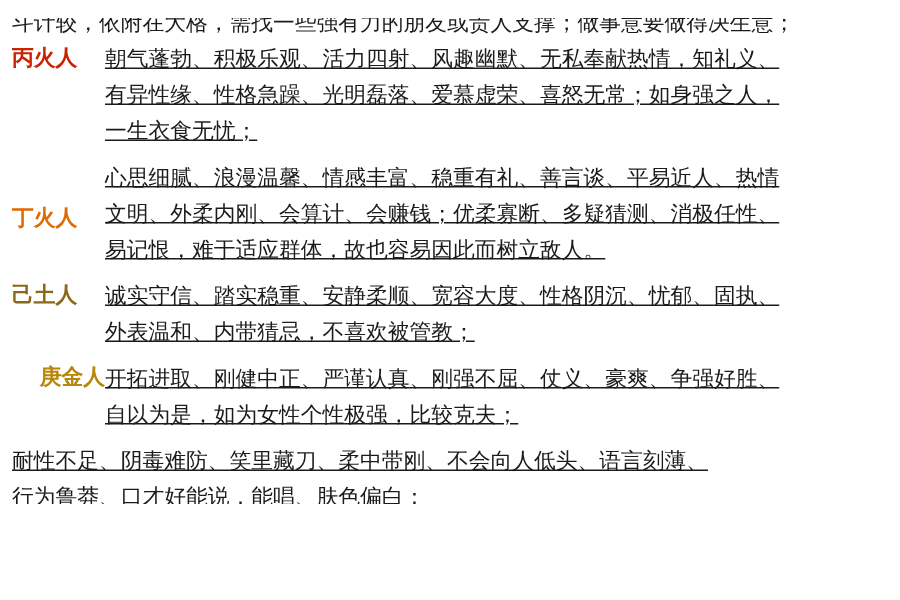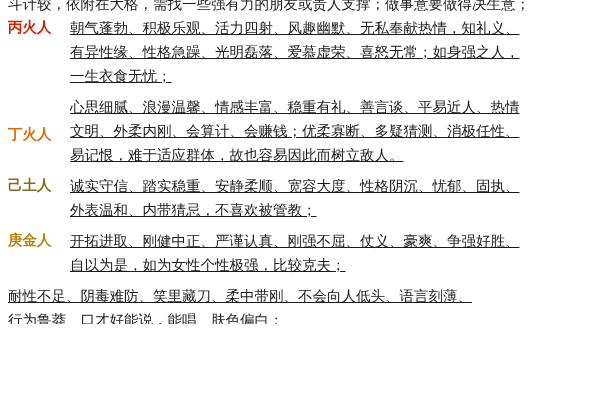--- a/index.html
+++ b/index.html
@@ -11,21 +11,21 @@
     height: 400px;
     overflow: hidden;
     background: #ffffff;
     font-family: "DejaVu Sans", sans-serif;
   }
   .page {
     position: relative;
     width: 600px;
     height: 400px;
     box-sizing: border-box;
-    padding: 0 8px;
+    padding: 12px 8px;
     background: #ffffff;
   }
   .entry {
     display: flex;
     align-items: flex-start;
     padding: 3px 0 4px 0;
   }
   .entry.first {
     padding-top: 0;
   }
@@ -99,21 +99,21 @@
 
   <div class="entry">
     <div class="label c-brown" style="color: rgb(138, 106, 26);">己土人</div>
     <div class="body-text">
       <span class="line">诚实守信、踏实稳重、安静柔顺、宽容大度、性格阴沉、忧郁、固执、</span>
       <span class="line">外表温和、内带猜忌，不喜欢被管教；</span>
     </div>
   </div>
 
   <div class="entry">
-    <div class="label c-gold" style="color: rgb(184, 134, 11);">庚金人</div>
+    <div class="label c-gold" style="color: rgb(184, 134, 11); text-align: right;">庚金人</div>
     <div class="body-text">
       <span class="line">开拓进取、刚健中正、严谨认真、刚强不屈、仗义、豪爽、争强好胜、</span>
       <span class="line">自以为是，如为女性个性极强，比较克夫；</span>
     </div>
   </div>
 
   <div class="entry clipped-bottom-wrap">
     <div class="body-text">
       <span class="line">耐性不足、阴毒难防、笑里藏刀、柔中带刚、不会向人低头、语言刻薄、</span>
       <span class="line clipped-bottom">行为鲁莽、口才好能说，能唱、肤色偏白；</span>

